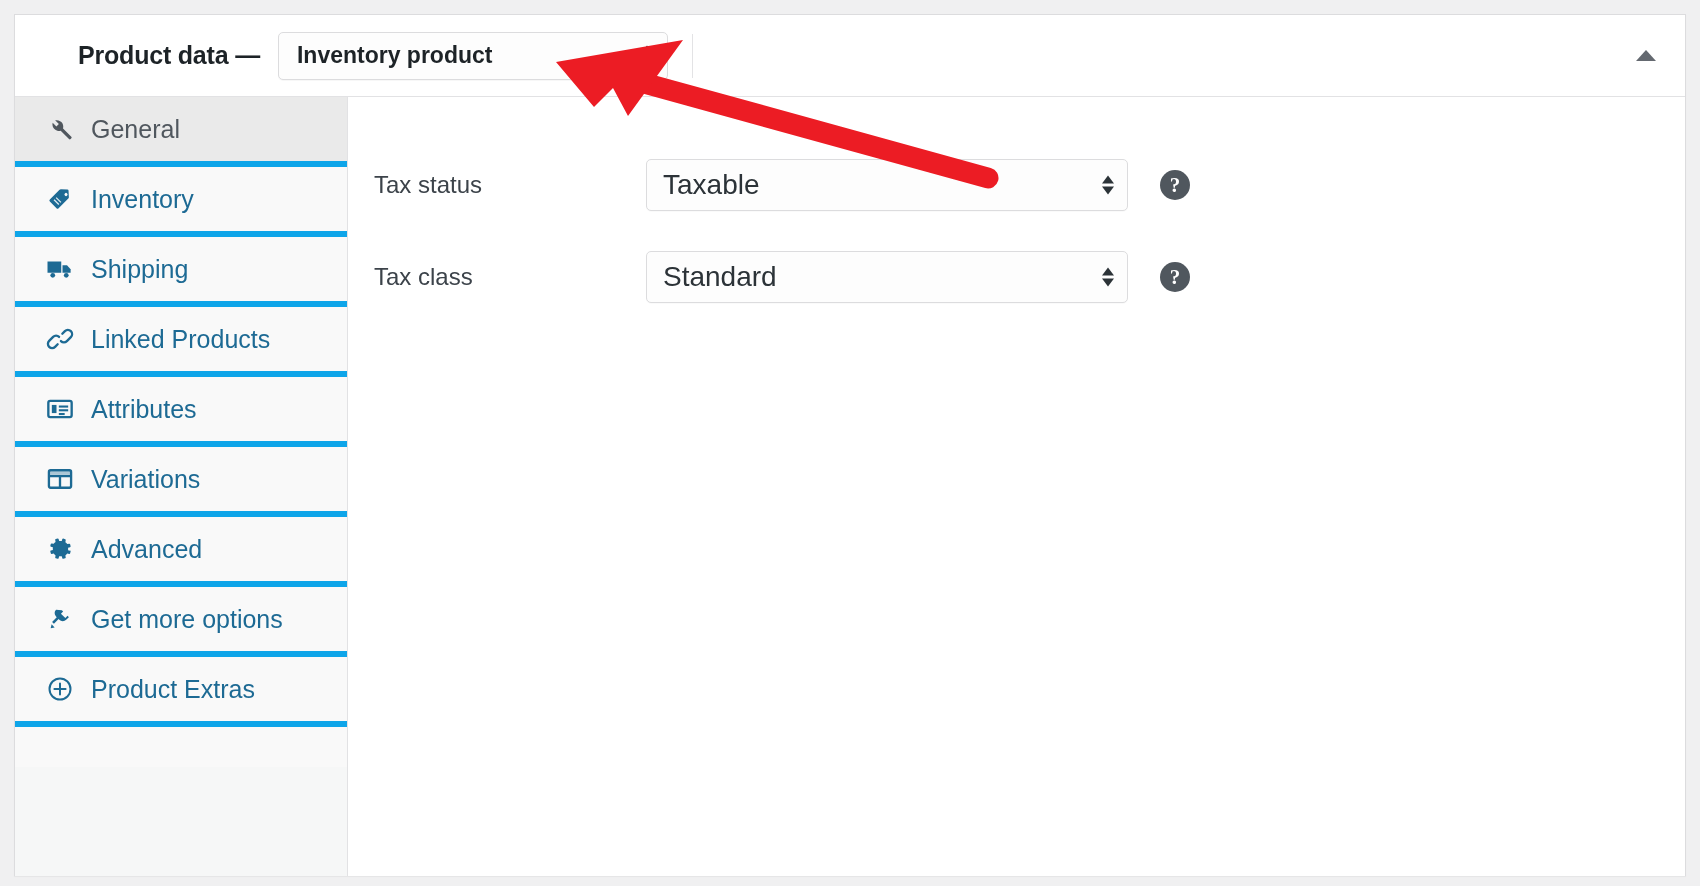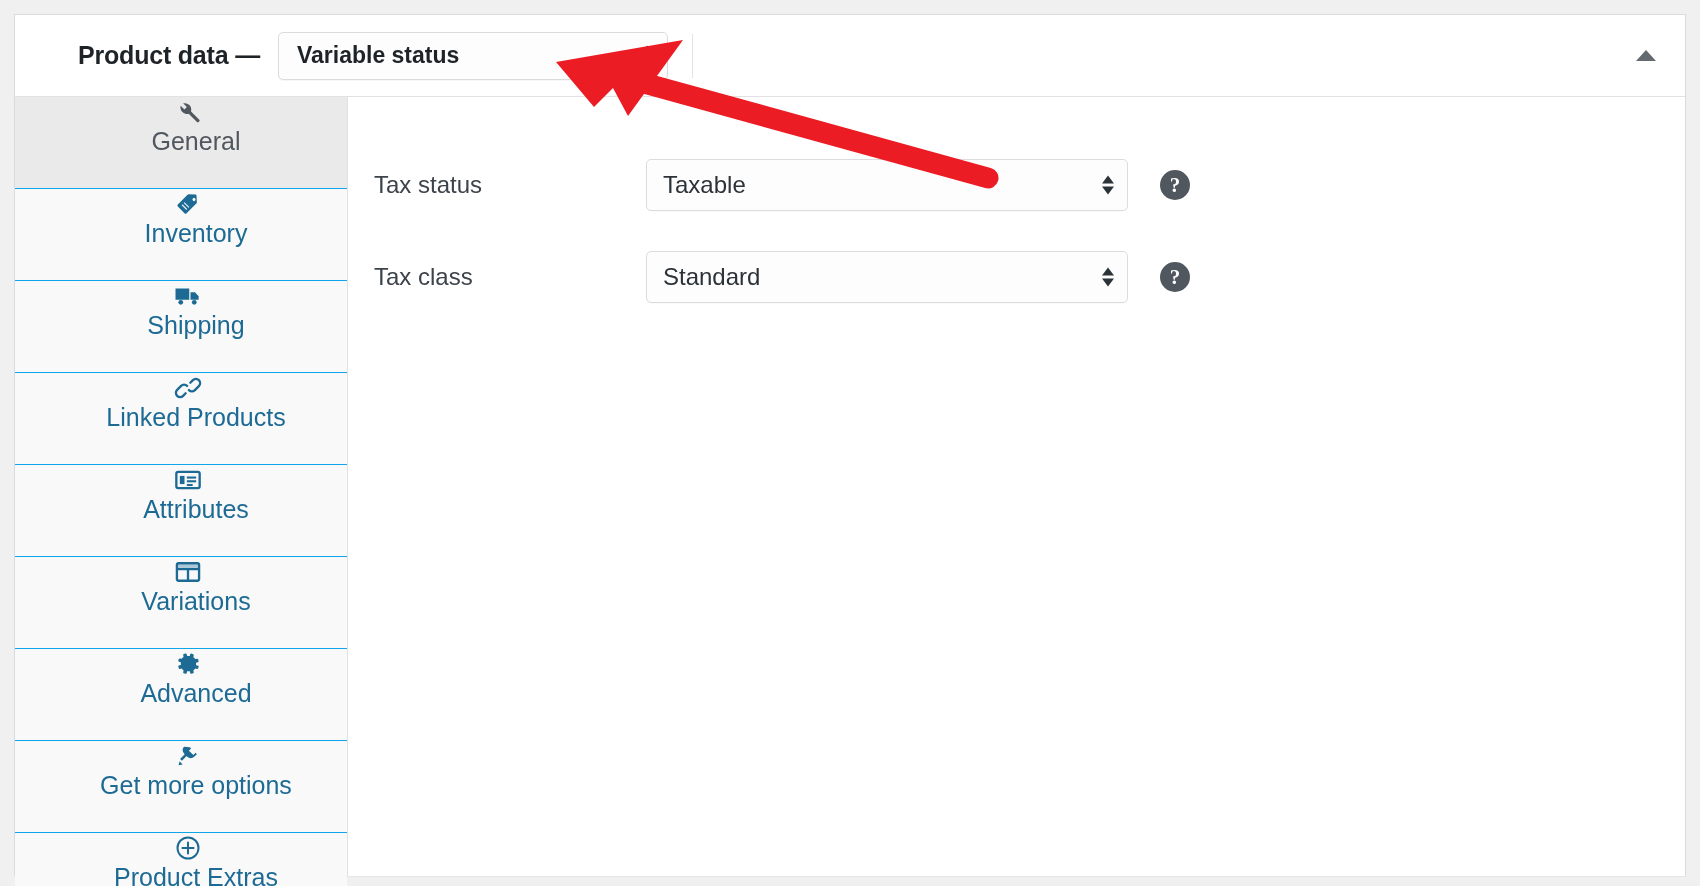--- a/index.html
+++ b/index.html
@@ -110,28 +110,27 @@
 
   
   .tabs {
     width: 333px;
     background: #f6f7f7;
     border-right: 1px solid #e2e2e4;
     padding-top: 0;
   }
   .tab {
     position: relative;
-    height: 92px;
+    height: 70px;
     display: flex;
     align-items: center;
     padding-left: 30px;
-    border-bottom: 1px solid #0ea5e9;
+    border-bottom: 6px solid #0ea5e9;
     cursor: pointer;
     background: #f9f9f9;
-    flex-direction: column;
   }
   .tab:last-child { border-bottom: 1px solid #ebebec; }
   .tab.active { background: #eaeaea; }
   .tab .tab-icon {
     width: 30px; height: 30px;
     display: flex; align-items: center; justify-content: center;
     margin-right: 16px;
     flex: 0 0 auto;
   }
   .tab .tab-icon svg { display: block; }
@@ -169,21 +168,21 @@
     height: 52px;
     background: #fdfdfd;
     border: 1px solid #dcdcde;
     border-radius: 5px;
     display: flex;
     align-items: center;
     padding: 0 40px 0 16px;
     box-shadow: 0 1px 0 rgba(0,0,0,.02);
   }
   .field-select .sel-value {
-    font-size: 24px;
+    font-size: 28px;
     color: #2c3338;
     white-space: nowrap;
   }
   .field-select .stepper .up { border-bottom-width: 8px; border-left-width: 6px; border-right-width: 6px; }
   .field-select .stepper .dn { border-top-width: 8px; border-left-width: 6px; border-right-width: 6px; }
 
   .help-tip {
     margin-left: 32px;
     width: 30px; height: 30px;
     border-radius: 50%;
@@ -209,21 +208,21 @@
 <body>
 
 <div id="stage">
 
   <div class="panel">
 
     <div class="panel-header">
       <span class="panel-title">Product data —</span>
 
       <div class="type-select">
-        <span class="sel-value">Variable status</span>
+        <span class="sel-value">Inventory product</span>
         <span class="stepper">
           <span class="up"></span>
           <span class="dn"></span>
         </span>
       </div>
 
       <div class="header-divider"></div>
 
       <div class="collapse-toggle">
         <span class="caret-up"></span>

